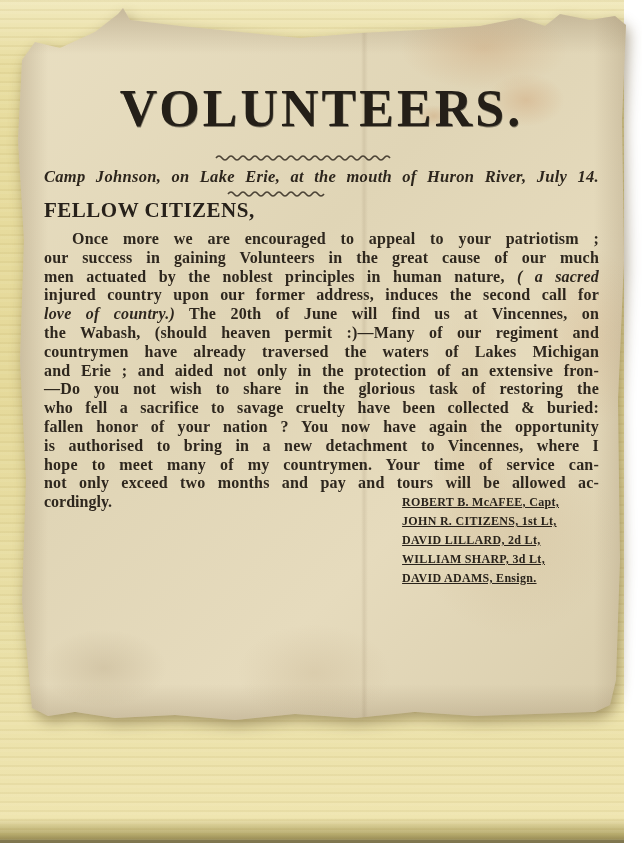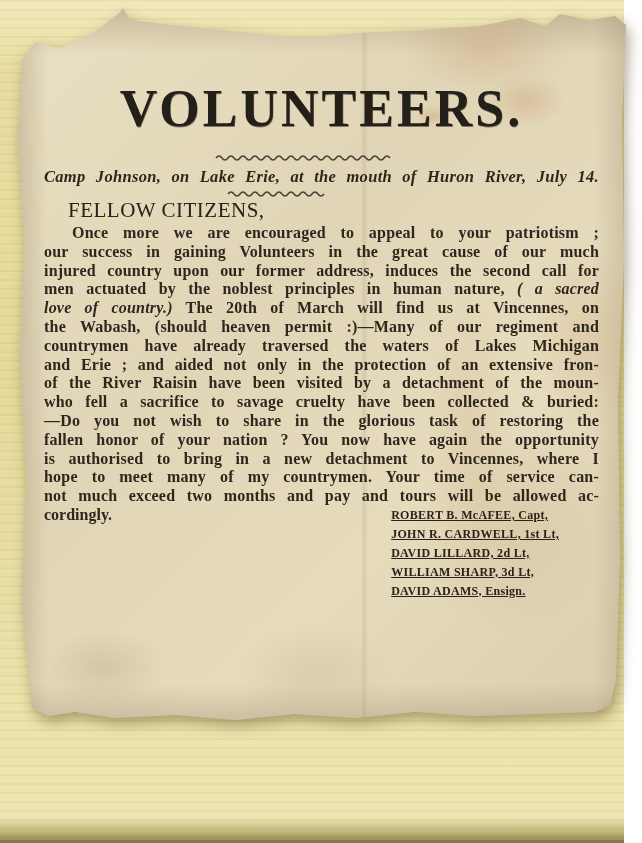--- a/index.html
+++ b/index.html
@@ -61,25 +61,24 @@
   }
   .rule-title{display:block;margin:16px auto 0 170px;}
   .rule-small{display:block;margin:3px auto 0 182px;}
   .dateline{
     margin-top:4px;
     font-size:16.5px;line-height:21px;font-weight:700;font-style:italic;
     text-align:justify;text-align-last:justify;
     letter-spacing:0.3px;
   }
   .salutation{
-    font-size:21px;line-height:24px;font-weight:400;letter-spacing:0.5px;
+    font-size:21px;line-height:24px;font-weight:700;letter-spacing:0.5px;
     color:#27211a;
-    margin-left:24px;
   }
-  .body-text{margin-top:2px;}
+  .body-text{margin-top:8px;}
   .body-line{
     font-size:16px;line-height:18.8px;font-weight:700;
     text-align:justify;text-align-last:justify;
     letter-spacing:0.2px;
     color:#2e271e;
   }
   .body-line.indent{padding-left:28px;}
   .body-line .it{font-style:italic;}
   .closing-row{
     display:flex;align-items:flex-start;
@@ -112,40 +111,39 @@
 
         <svg class="rule-small" width="100" height="8" viewBox="0 0 100 8" aria-hidden="true">
           <path class="wavy" d="M2 4 q3 -4 6 0 t6 0 t6 0 t6 0 t6 0 t6 0 t6 0 t6 0 t6 0 t6 0 t6 0 t6 0 t6 0 t6 0 t6 0 t6 0"></path>
         </svg>
 
         <div class="salutation">FELLOW CITIZENS,</div>
 
         <div class="body-text">
             <div class="body-line indent"><span>Once more we are encouraged to appeal to your patriotism ;</span></div>
             <div class="body-line"><span>our success in gaining Volunteers in the great cause of our much</span></div>
+            <div class="body-line"><span>men actuated by the noblest principles in human nature, </span><span class="it">( a sacred</span></div>
             <div class="body-line"><span>injured country upon our former address, induces the second call for</span></div>
-            <div class="body-line"><span>men actuated by the noblest principles in human nature, </span><span class="it">( a sacred</span></div>
-            <div class="body-line"><span class="it">love of country.)</span><span> The 20th of March will find us at Vincennes, on</span></div>
+            <div class="body-line"><span class="it">love of country.)</span><span> The 20th of June will find us at Vincennes, on</span></div>
             <div class="body-line"><span>the Wabash, (should heaven permit :)—Many of our regiment and</span></div>
             <div class="body-line"><span>countrymen have already traversed the waters of Lakes Michigan</span></div>
             <div class="body-line"><span>and Erie ; and aided not only in the protection of an extensive fron-</span></div>
-            <div class="body-line"><span>of the River Raisin have been visited by a detachment of the moun-</span></div>
+            <div class="body-line"><span>—Do you not wish to share in the glorious task of restoring the</span></div>
             <div class="body-line"><span>who fell a sacrifice to savage cruelty have been collected &amp; buried:</span></div>
-            <div class="body-line"><span>—Do you not wish to share in the glorious task of restoring the</span></div>
             <div class="body-line"><span>fallen honor of your nation ? You now have again the opportunity</span></div>
             <div class="body-line"><span>is authorised to bring in a new detachment to Vincennes, where I</span></div>
             <div class="body-line"><span>hope to meet many of my countrymen. Your time of service can-</span></div>
-            <div class="body-line"><span>not much exceed two months and pay and tours will be allowed ac-</span></div>
+            <div class="body-line"><span>not only exceed two months and pay and tours will be allowed ac-</span></div>
           </div>
 
         <div class="closing-row">
           <span class="closing-word">cordingly.</span>
           <div class="sig-block">
               <div class="sig-line">ROBERT B. McAFEE, Capt,</div>
-              <div class="sig-line">JOHN R. CARDWELL, 1st Lt,</div>
+              <div class="sig-line">JOHN R. CITIZENS, 1st Lt,</div>
               <div class="sig-line">DAVID LILLARD, 2d Lt,</div>
               <div class="sig-line">WILLIAM SHARP, 3d Lt,</div>
               <div class="sig-line">DAVID ADAMS, Ensign.</div>
             </div>
         </div>
 
       </div>
     </div>
   </div>
 </div>

